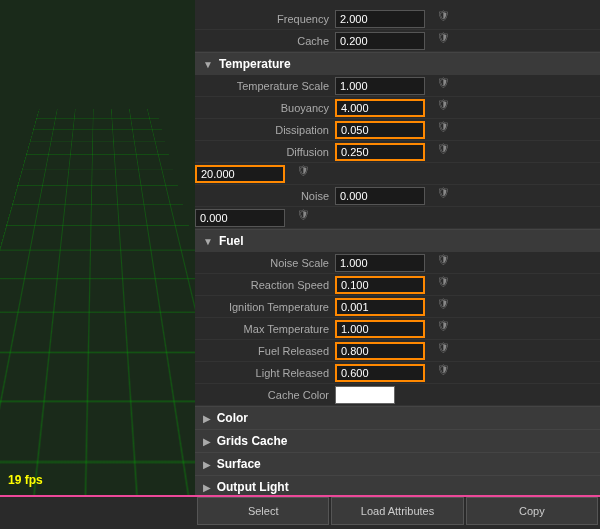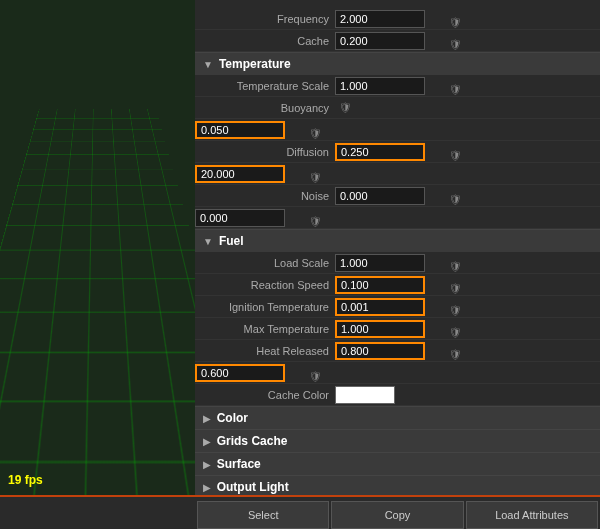--- a/index.html
+++ b/index.html
@@ -97,22 +97,22 @@
       color: #aaaaaa;
       font-size: 11px;
       flex: 0 0 140px;
       padding-right: 6px;
       white-space: nowrap;
     }
 
     .property-value-area {
       flex: 1;
       display: flex;
-      align-items: flex-end;
-      gap: 20px;
+      align-items: flex-start;
+      gap: 8px;
     }
 
     .value-field {
       background: #1a1a1a;
       border: 1px solid #555;
       color: #ffffff;
       font-size: 11px;
       padding: 1px 4px;
       width: 90px;
       height: 18px;
@@ -144,22 +144,22 @@
     
     .section-collapsed .section-arrow {
       color: #aaa;
     }
 
     
     .bottom-toolbar {
       height: 34px;
       background: #2a2a2a;
       display: flex;
-      align-items: flex-end;
-      border-top: 2px solid #c2410c;
+      align-items: flex-start;
+      border-top: 2px solid #ec4899;
       flex-shrink: 0;
     }
 
     .toolbar-spacer {
       width: 195px;
       flex-shrink: 0;
     }
 
     .toolbar-buttons {
       flex: 1;
@@ -236,25 +236,27 @@
       <div class="property-label">Temperature Scale</div>
       <div class="property-value-area">
         <input class="value-field" value="1.000" readonly="" style="">
         <span class="shield-icon">🛡</span>
       </div>
     </div>
 
     <div class="property-row">
       <div class="property-label">Buoyancy</div>
       <div class="property-value-area">
-        <span class="shield-icon">🛡</span>
-      </div>
-    </div>
-
-    <div class="property-row">
+        <input class="value-field highlighted" value="4.000" readonly="" style="">
+        <span class="shield-icon">🛡</span>
+      </div>
+    </div>
+
+    <div class="property-row">
+      <div class="property-label">Dissipation</div>
       <div class="property-value-area">
         <input class="value-field highlighted" value="0.050" readonly="" style="">
         <span class="shield-icon">🛡</span>
       </div>
     </div>
 
     <div class="property-row">
       <div class="property-label">Diffusion</div>
       <div class="property-value-area">
         <input class="value-field highlighted" value="0.250" readonly="" style="">
@@ -283,21 +285,21 @@
         <span class="shield-icon">🛡</span>
       </div>
     </div>
 
     <div class="section-header">
       <span class="section-arrow">▼</span>
       <span class="section-title">Fuel</span>
     </div>
 
     <div class="property-row">
-      <div class="property-label">Load Scale</div>
+      <div class="property-label">Noise Scale</div>
       <div class="property-value-area">
         <input class="value-field" value="1.000" readonly="" style="">
         <span class="shield-icon">🛡</span>
       </div>
     </div>
 
     <div class="property-row">
       <div class="property-label">Reaction Speed</div>
       <div class="property-value-area">
         <input class="value-field highlighted" value="0.100" readonly="" style="">
@@ -315,28 +317,29 @@
 
     <div class="property-row">
       <div class="property-label">Max Temperature</div>
       <div class="property-value-area">
         <input class="value-field highlighted" value="1.000" readonly="" style="">
         <span class="shield-icon">🛡</span>
       </div>
     </div>
 
     <div class="property-row">
-      <div class="property-label">Heat Released</div>
+      <div class="property-label">Fuel Released</div>
       <div class="property-value-area">
         <input class="value-field highlighted" value="0.800" readonly="" style="">
         <span class="shield-icon">🛡</span>
       </div>
     </div>
 
     <div class="property-row">
+      <div class="property-label">Light Released</div>
       <div class="property-value-area">
         <input class="value-field highlighted" value="0.600" readonly="" style="">
         <span class="shield-icon">🛡</span>
       </div>
     </div>
 
     <div class="property-row">
       <div class="property-label">Cache Color</div>
       <div class="property-value-area">
         <div class="color-swatch"></div>
@@ -362,16 +365,16 @@
       <span class="section-arrow">▶</span>
       <span class="section-title">Output Light</span>
     </div>
   </div>
 </div>
 
 <div class="bottom-toolbar">
   <div class="toolbar-spacer"></div>
   <div class="toolbar-buttons">
     <button class="toolbar-btn">Select</button>
+    <button class="toolbar-btn">Load Attributes</button>
     <button class="toolbar-btn">Copy</button>
-    <button class="toolbar-btn">Load Attributes</button>
   </div>
 </div>
 
 </body></html>

